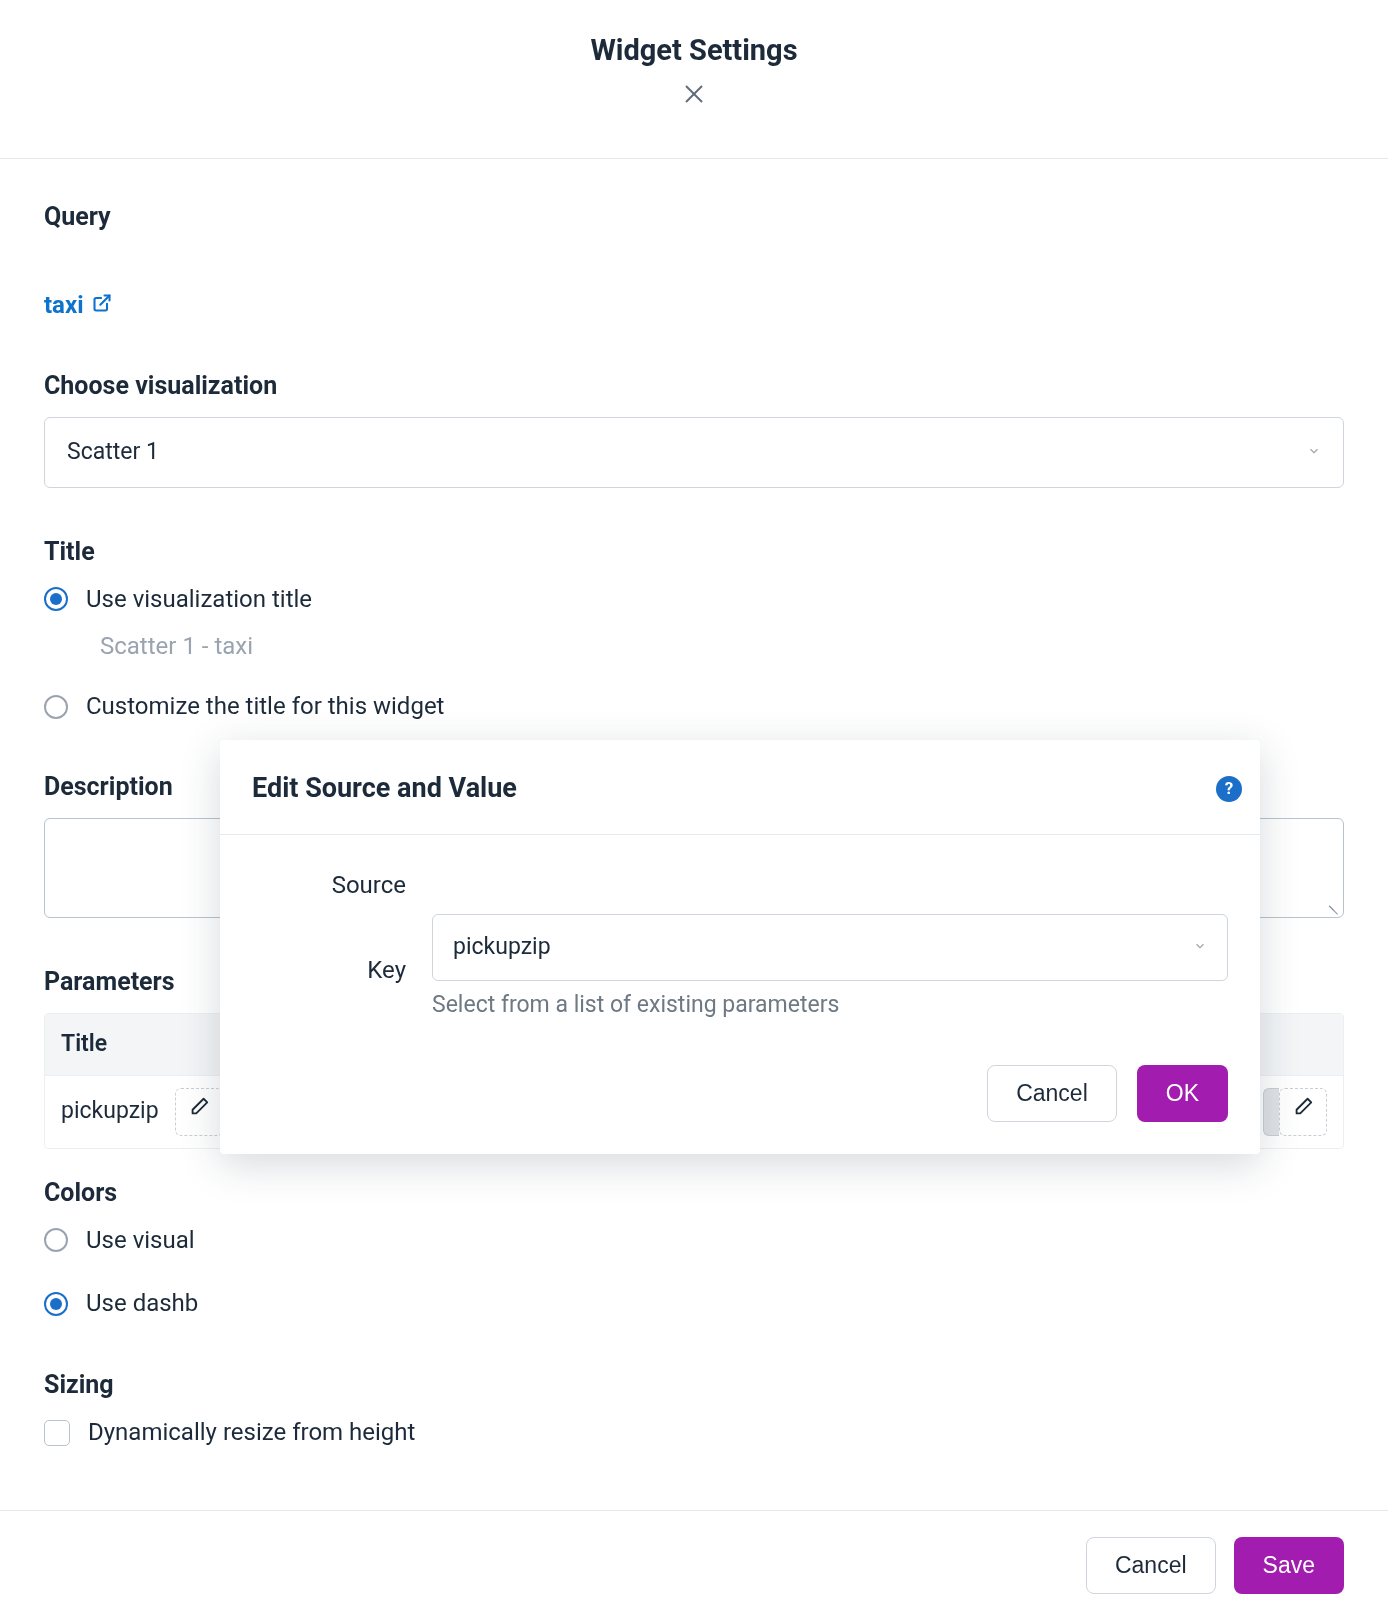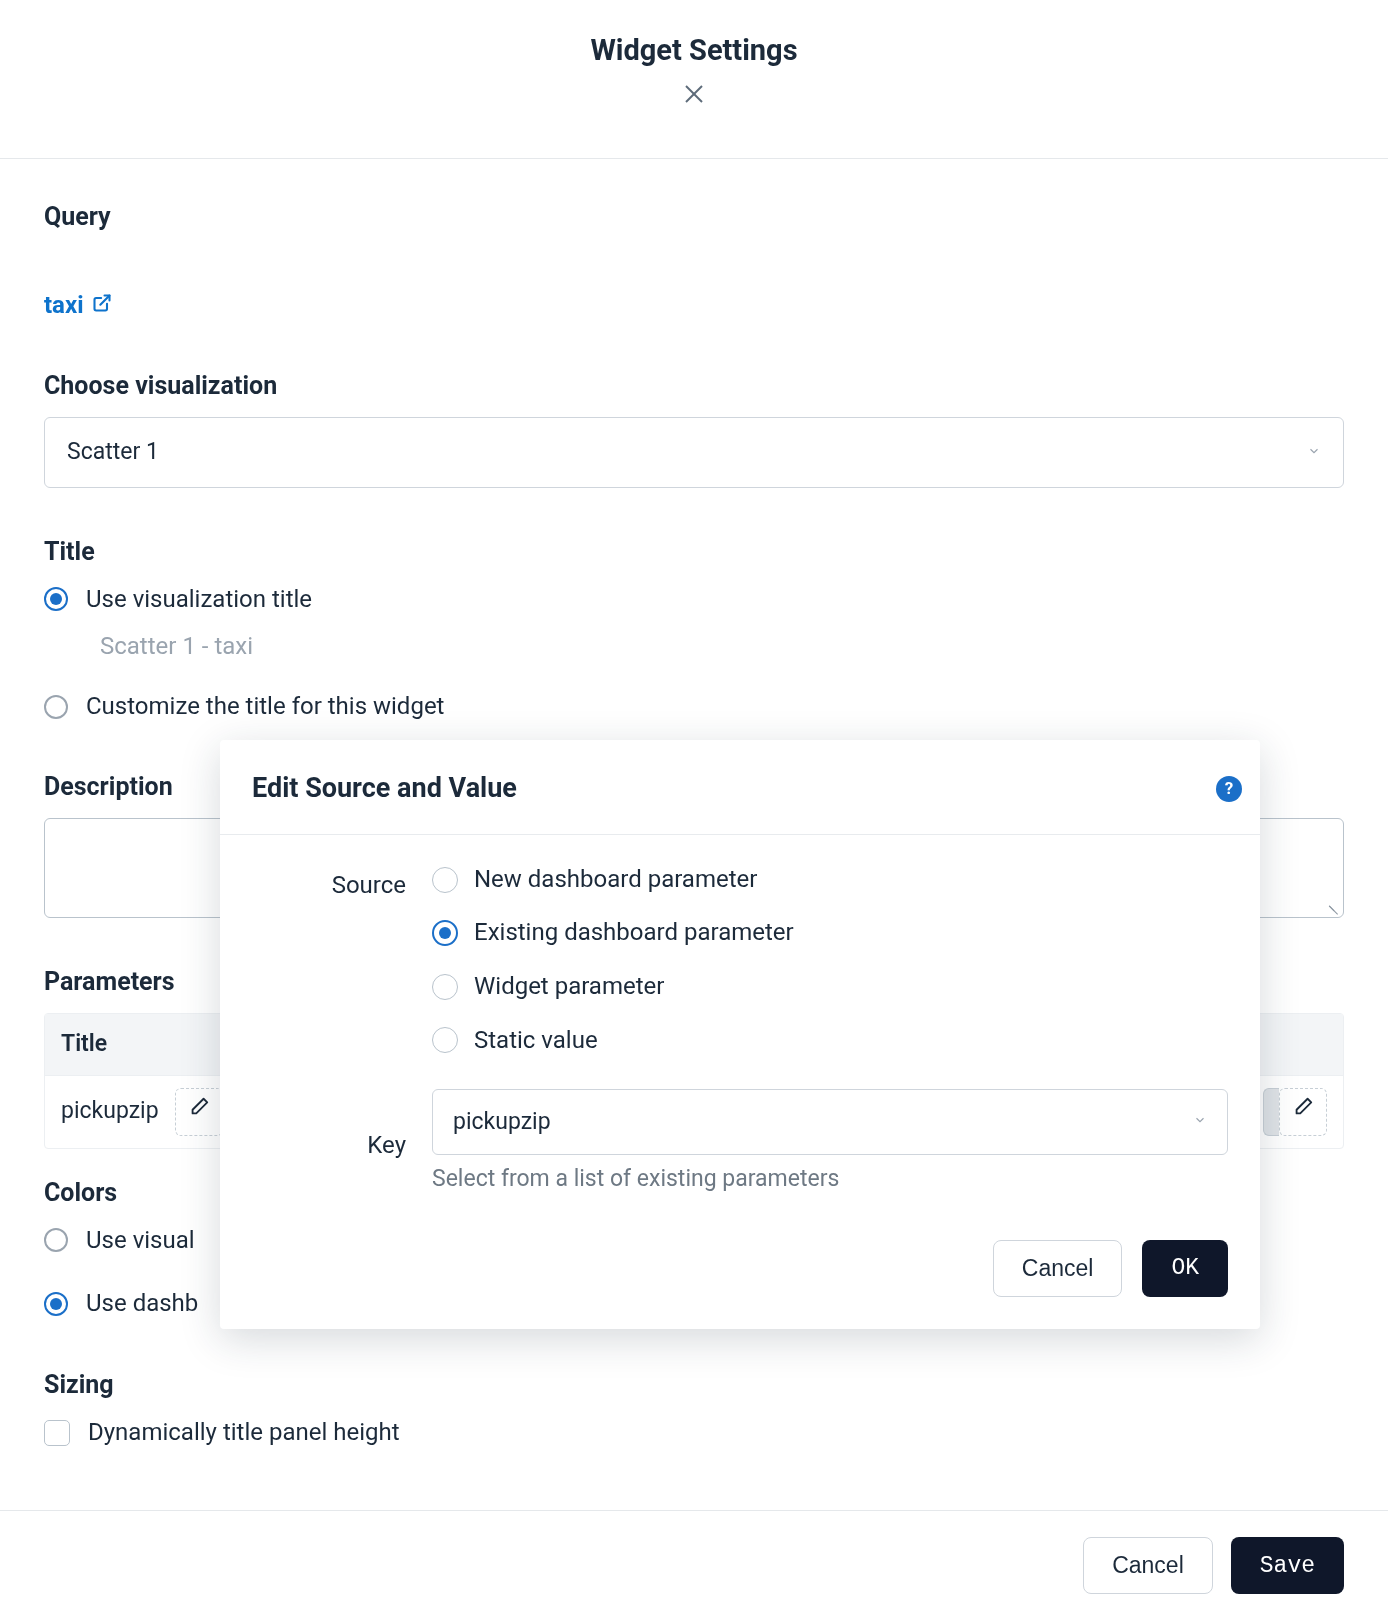--- a/index.html
+++ b/index.html
@@ -176,21 +176,21 @@
   }
   .btn {
     padding: 14px 28px;
     border-radius: 8px;
     font-size: 23px;
     font-weight: 500;
     cursor: pointer;
     border: 1px solid transparent;
   }
   .btn.secondary { background: #fff; border-color: #cfd5dc; color: #1c2a3a; }
-  .btn.primary { background: #0f172a; color: #fff; font-family: Liberation Mono, monospace; }
+  .btn.primary { background: #a21caf; color: #fff; }
 
   
   .modal {
     position: absolute;
     left: 220px;
     top: 740px;
     width: 1040px;
     background: #fff;
     box-shadow: 0 10px 40px rgba(30, 45, 60, 0.18);
     border-radius: 4px;
@@ -382,57 +382,39 @@
       <div class="radio-row" style="margin-top:30px;">
         <span class="radio checked"></span>
         <span class="radio-label">Use dashb</span>
       </div>
     </div>
 
     <div class="section">
       <div class="label">Sizing</div>
       <div class="check-row">
         <span class="checkbox"></span>
-        <span style="font-size:24px;">Dynamically title panel height</span>
+        <span style="font-size:24px;">Dynamically resize from height</span>
       </div>
     </div>
 
   </div>
 
   <div class="footer">
     <button class="btn secondary">Cancel</button>
     <button class="btn primary">Save</button>
   </div>
 
   <div class="modal">
     <div class="modal-header">
       <div class="modal-title">Edit Source and Value</div>
       <div class="help-icon">?</div>
     </div>
     <div class="modal-body">
       <div class="form-row">
         <div class="form-label">Source</div>
-        <div class="form-field">
-          <div class="field-radio">
-            <span class="r"></span>
-            <span class="field-radio-text">New dashboard parameter</span>
-          </div>
-          <div class="field-radio">
-            <span class="r checked"></span>
-            <span class="field-radio-text">Existing dashboard parameter</span>
-          </div>
-          <div class="field-radio">
-            <span class="r"></span>
-            <span class="field-radio-text">Widget parameter</span>
-          </div>
-          <div class="field-radio">
-            <span class="r"></span>
-            <span class="field-radio-text">Static value</span>
-          </div>
-        </div>
       </div>
       <div class="form-row" style="align-items:center; margin-top:12px;">
         <div class="form-label">Key</div>
         <div class="form-field">
           <div class="key-select">
             <span>pickupzip</span>
             <span class="chevron-down">
               <svg width="14" height="14" viewBox="0 0 24 24" fill="none" stroke="#9aa4af" stroke-width="2">
                   <polyline points="6 9 12 15 18 9"></polyline>
                 </svg>

